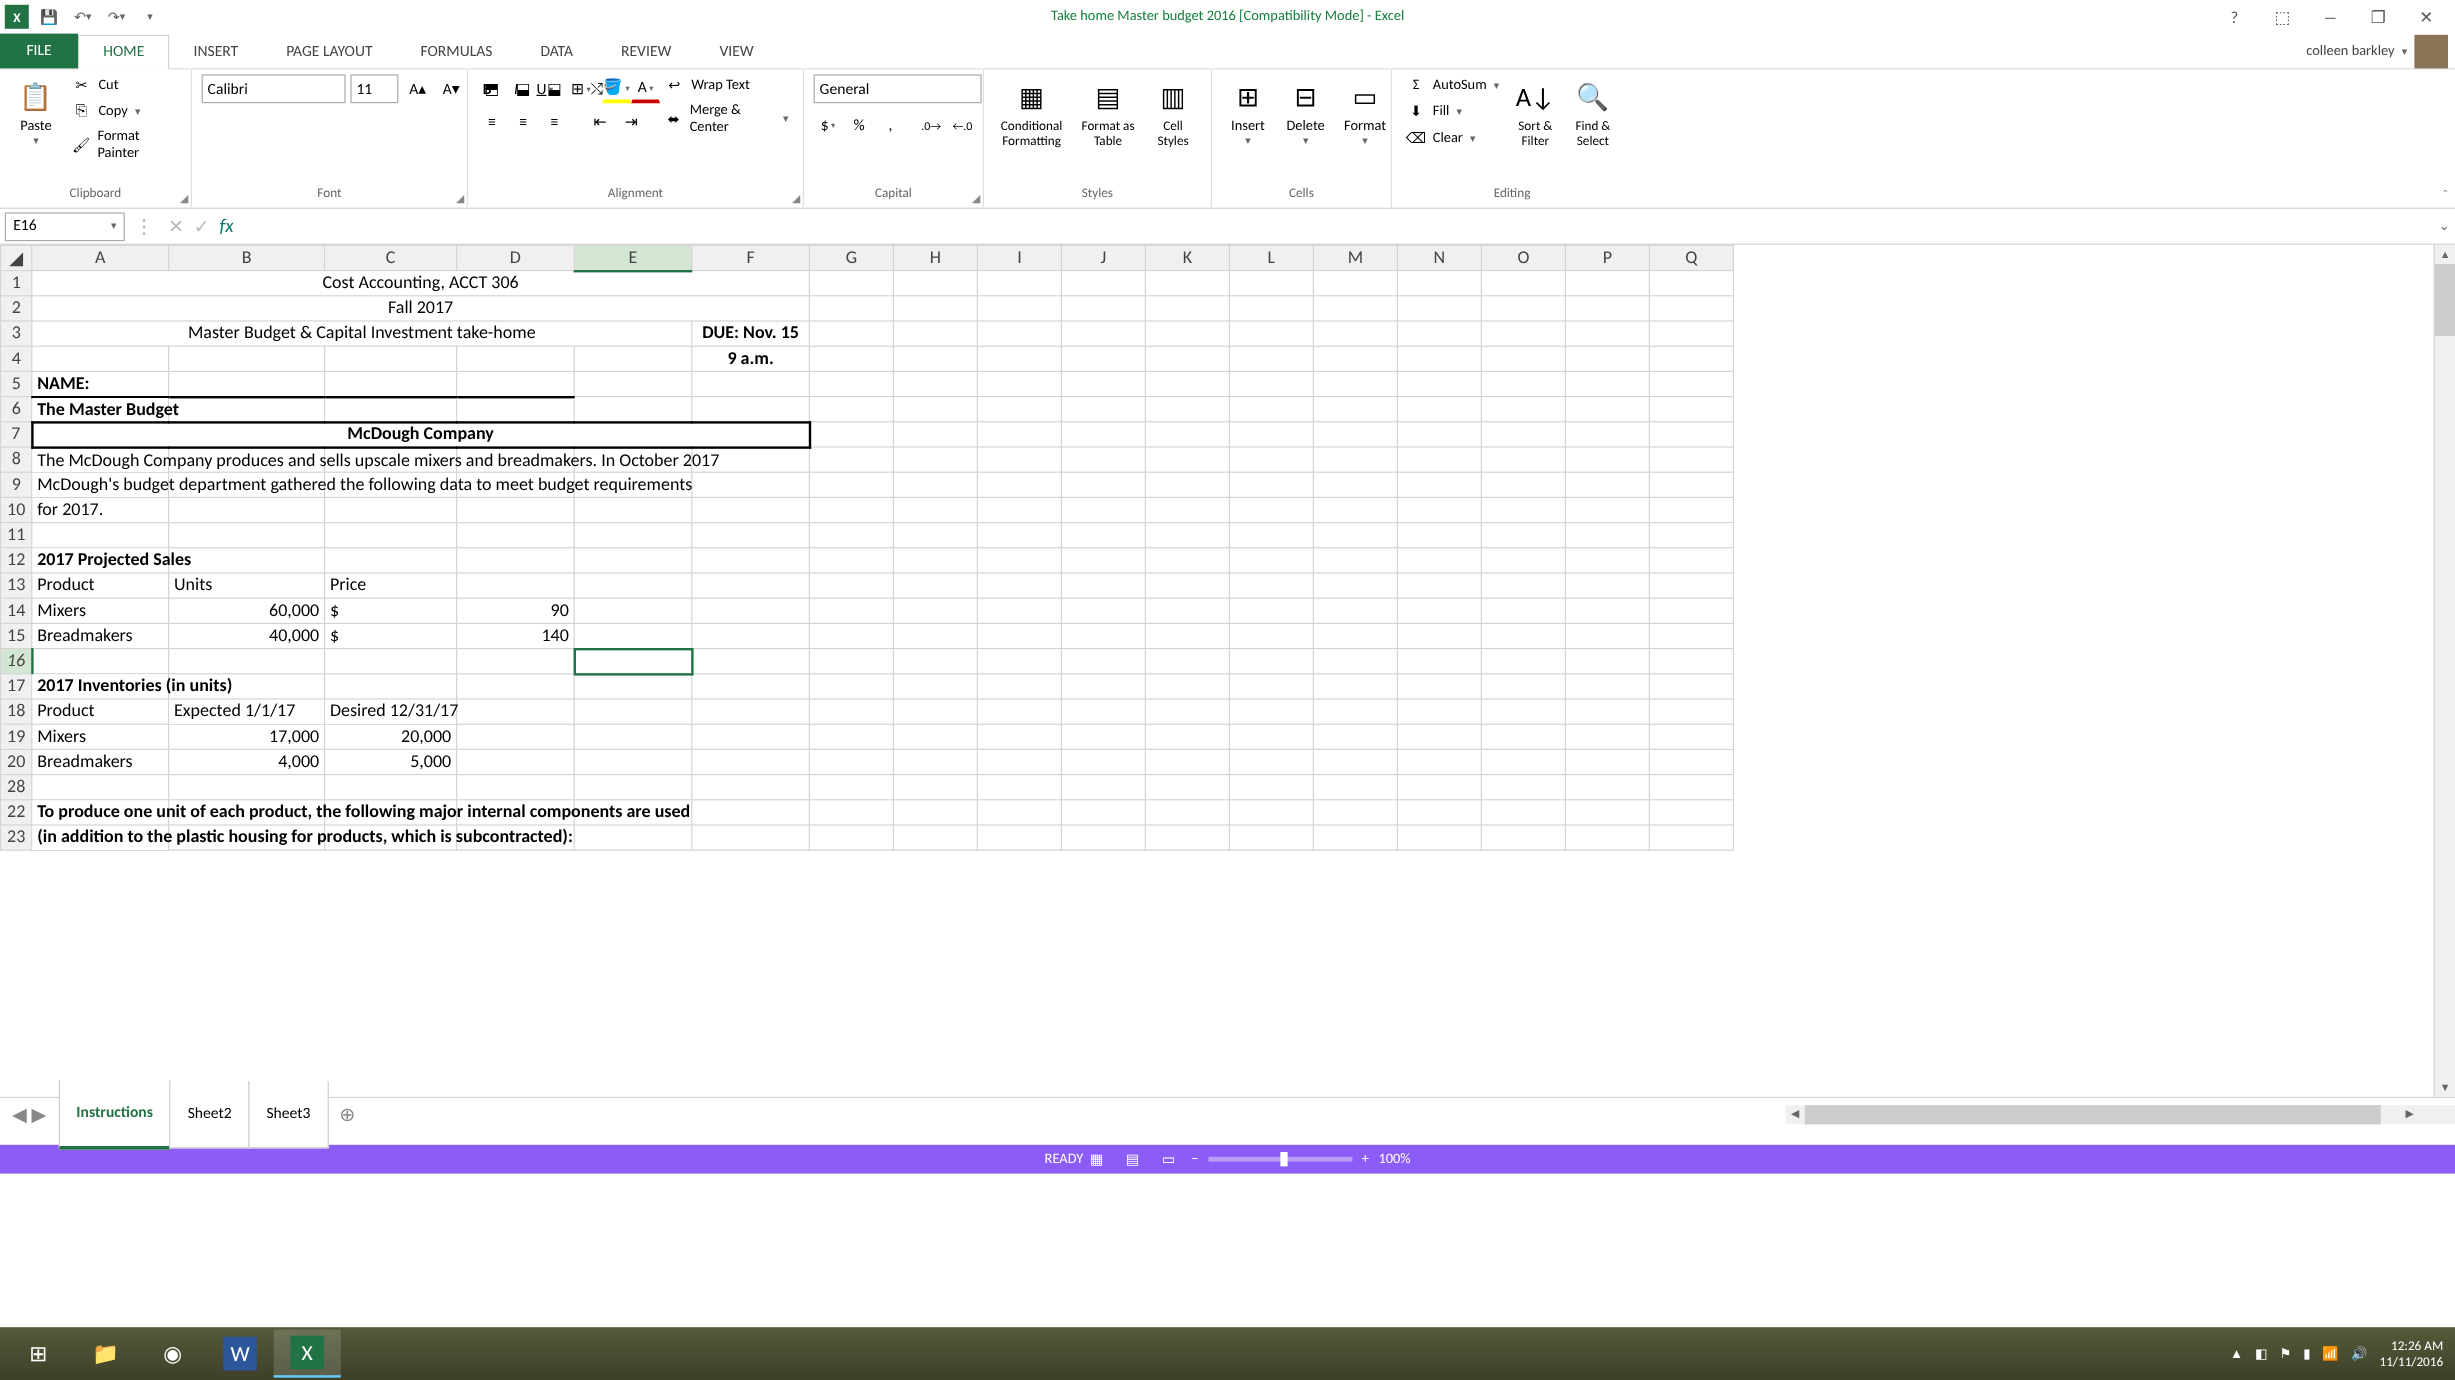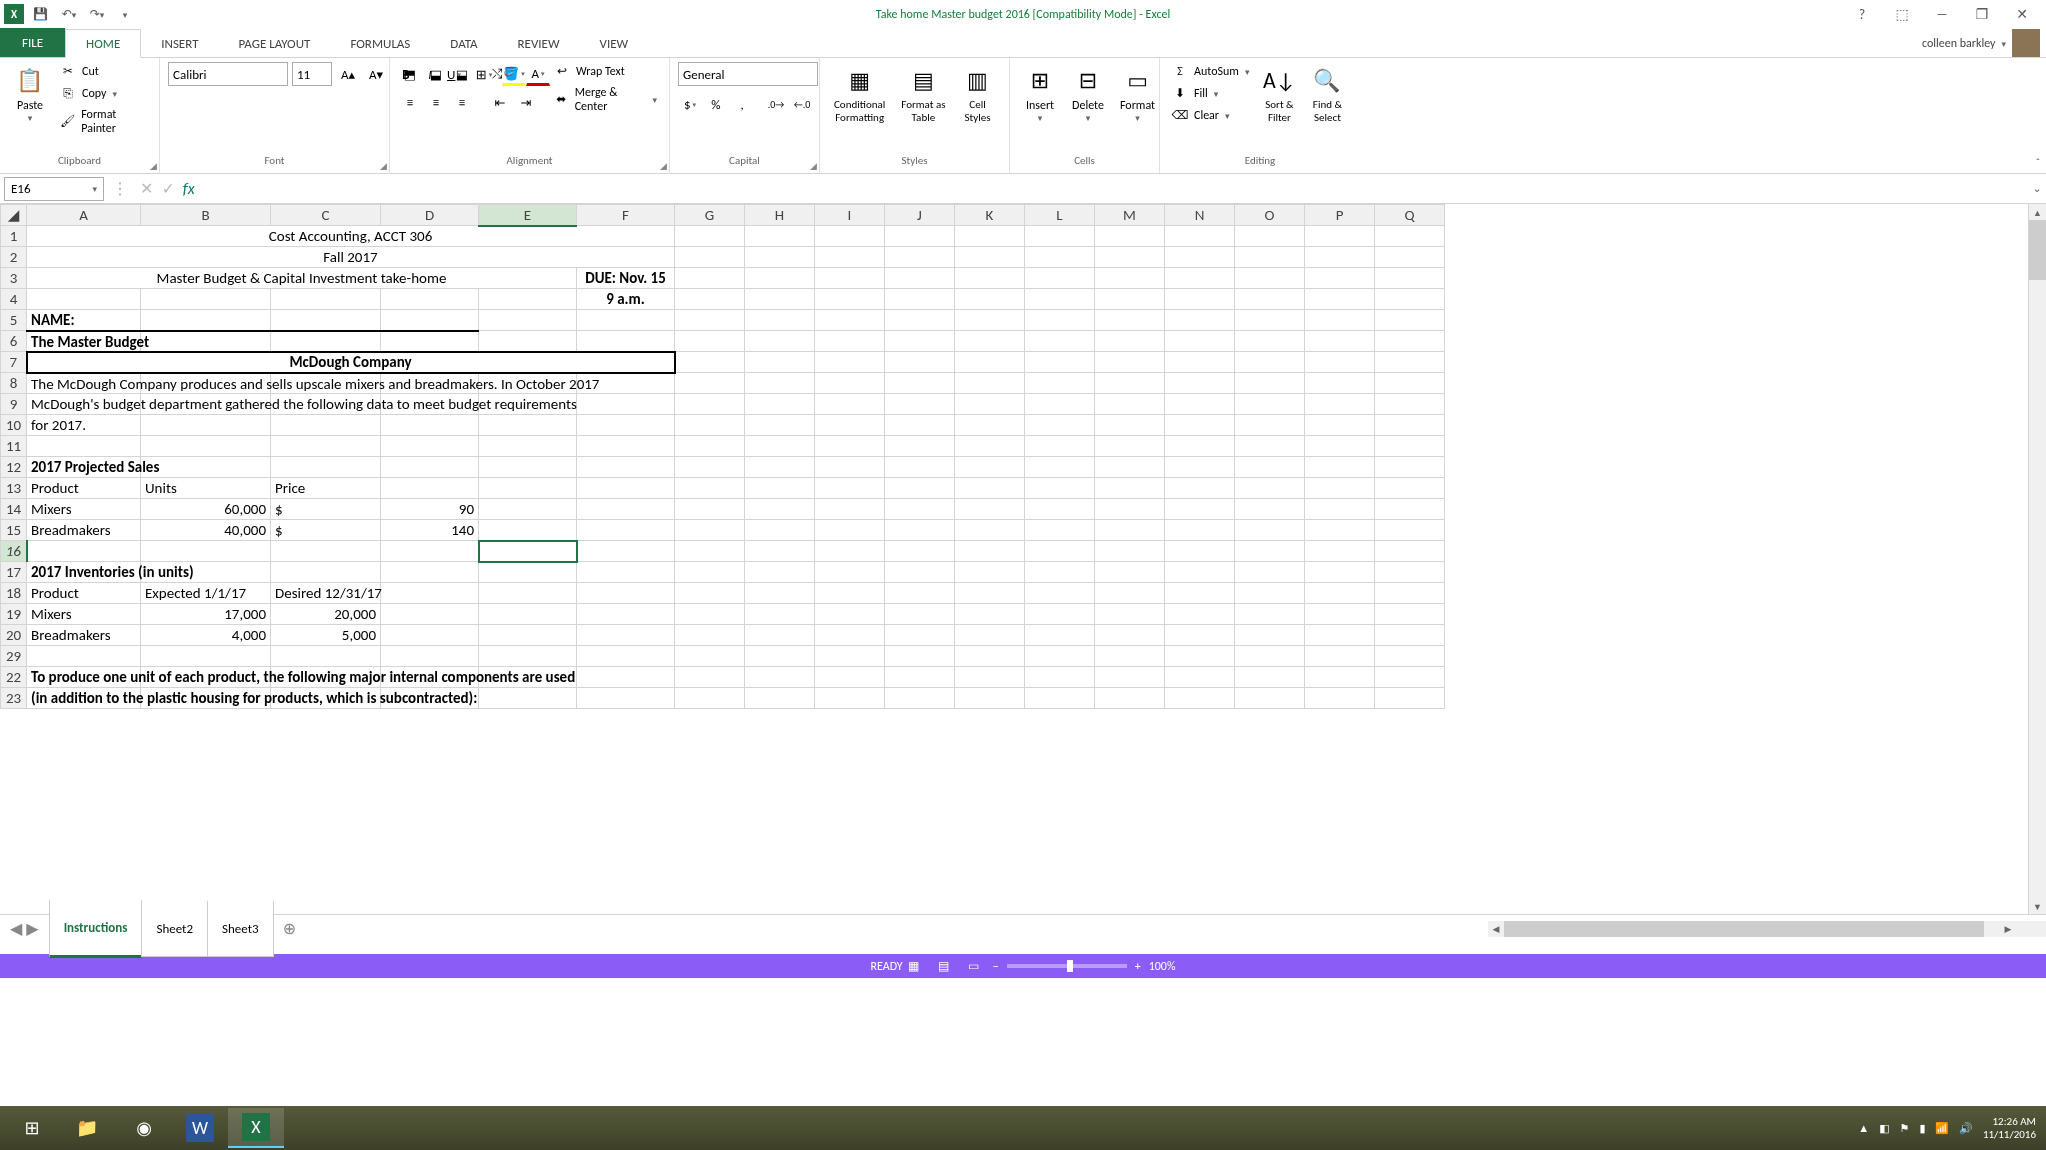--- a/index.html
+++ b/index.html
@@ -785,21 +785,21 @@
             <td></td>
             <td></td>
             <td></td>
             <td></td>
             <td></td>
             <td></td>
             <td></td>
             <td></td>
           </tr>
     <tr>
-            <td class="rowhdr">29</td>
+            <td class="rowhdr">28</td>
             <td></td>
             <td></td>
             <td></td>
             <td></td>
             <td></td>
             <td></td>
             <td></td>
             <td></td>
             <td></td>
             <td></td>

